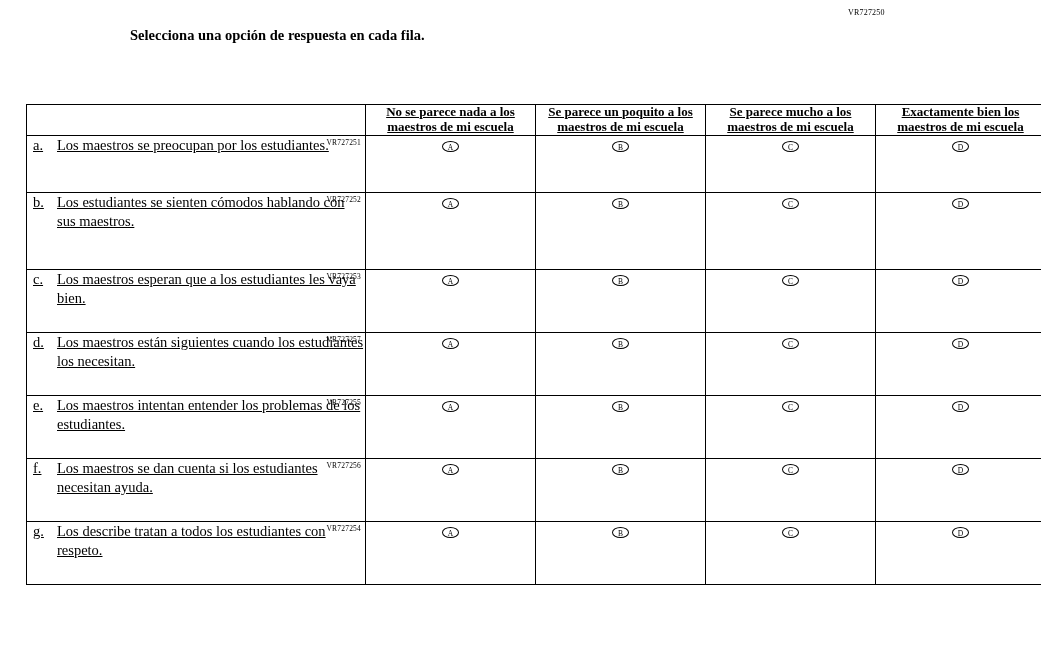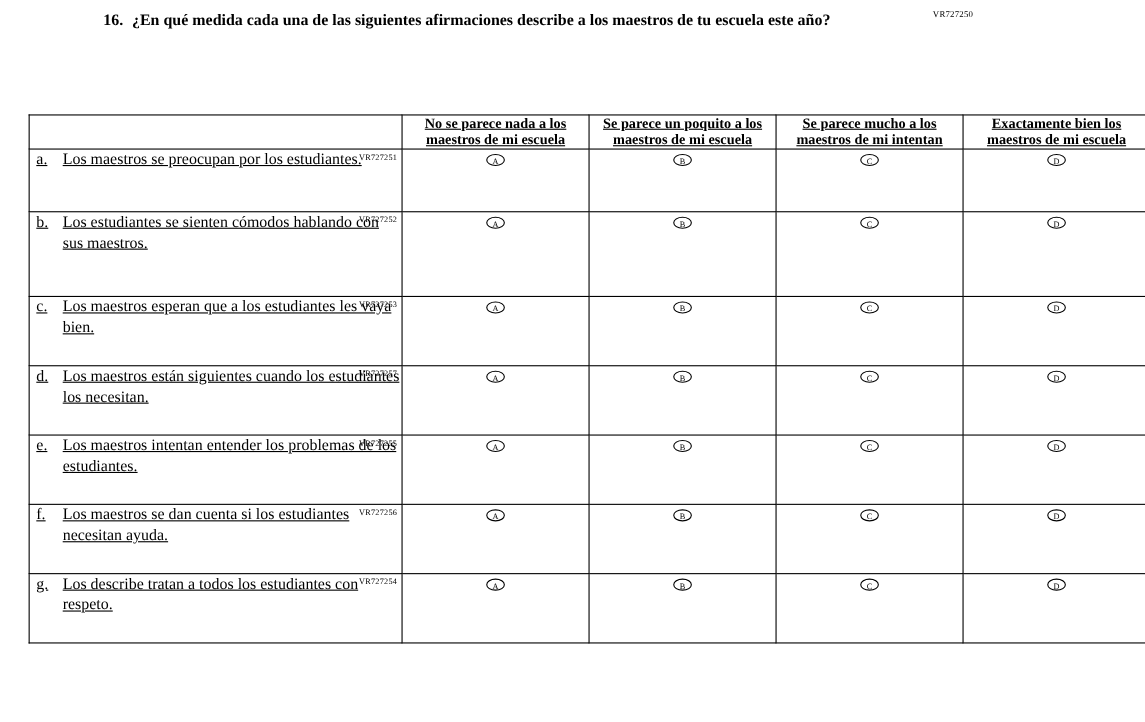--- a/index.html
+++ b/index.html
@@ -141,33 +141,30 @@
   tr.r6 td { height: 62px; }
 </style>
 </head>
 <body>
 
 <div class="page">
 
   <div class="corner-code">VR727250</div>
 
   <div class="question-block">
-    <div class="q-row">
-      <div class="q-num">16.</div>
-      <div class="q-text">¿En qué medida cada una de las siguientes afirmaciones describe a los maestros de tu escuela este año?</div>
-    </div>
+    <div class="q-instruction">Selecciona una opción de respuesta en cada fila.</div>
   </div>
 
   <table class="matrix">
     <thead>
       <tr>
         <th class="hdr-blank"></th>
         <th class="hdr-opt">No se parece nada a los maestros de mi escuela</th>
         <th class="hdr-opt">Se parece un poquito a los maestros de mi escuela</th>
-        <th class="hdr-opt">Se parece mucho a los maestros de mi intentan</th>
+        <th class="hdr-opt">Se parece mucho a los maestros de mi escuela</th>
         <th class="hdr-opt">Exactamente bien los maestros de mi escuela</th>
       </tr>
     </thead>
     <tbody>
 
       <tr class="r0">
         <td class="stem">
           <span class="stem-code">VR727251</span>
           <span class="stem-inner">
             <span class="stem-letter">a.</span>

